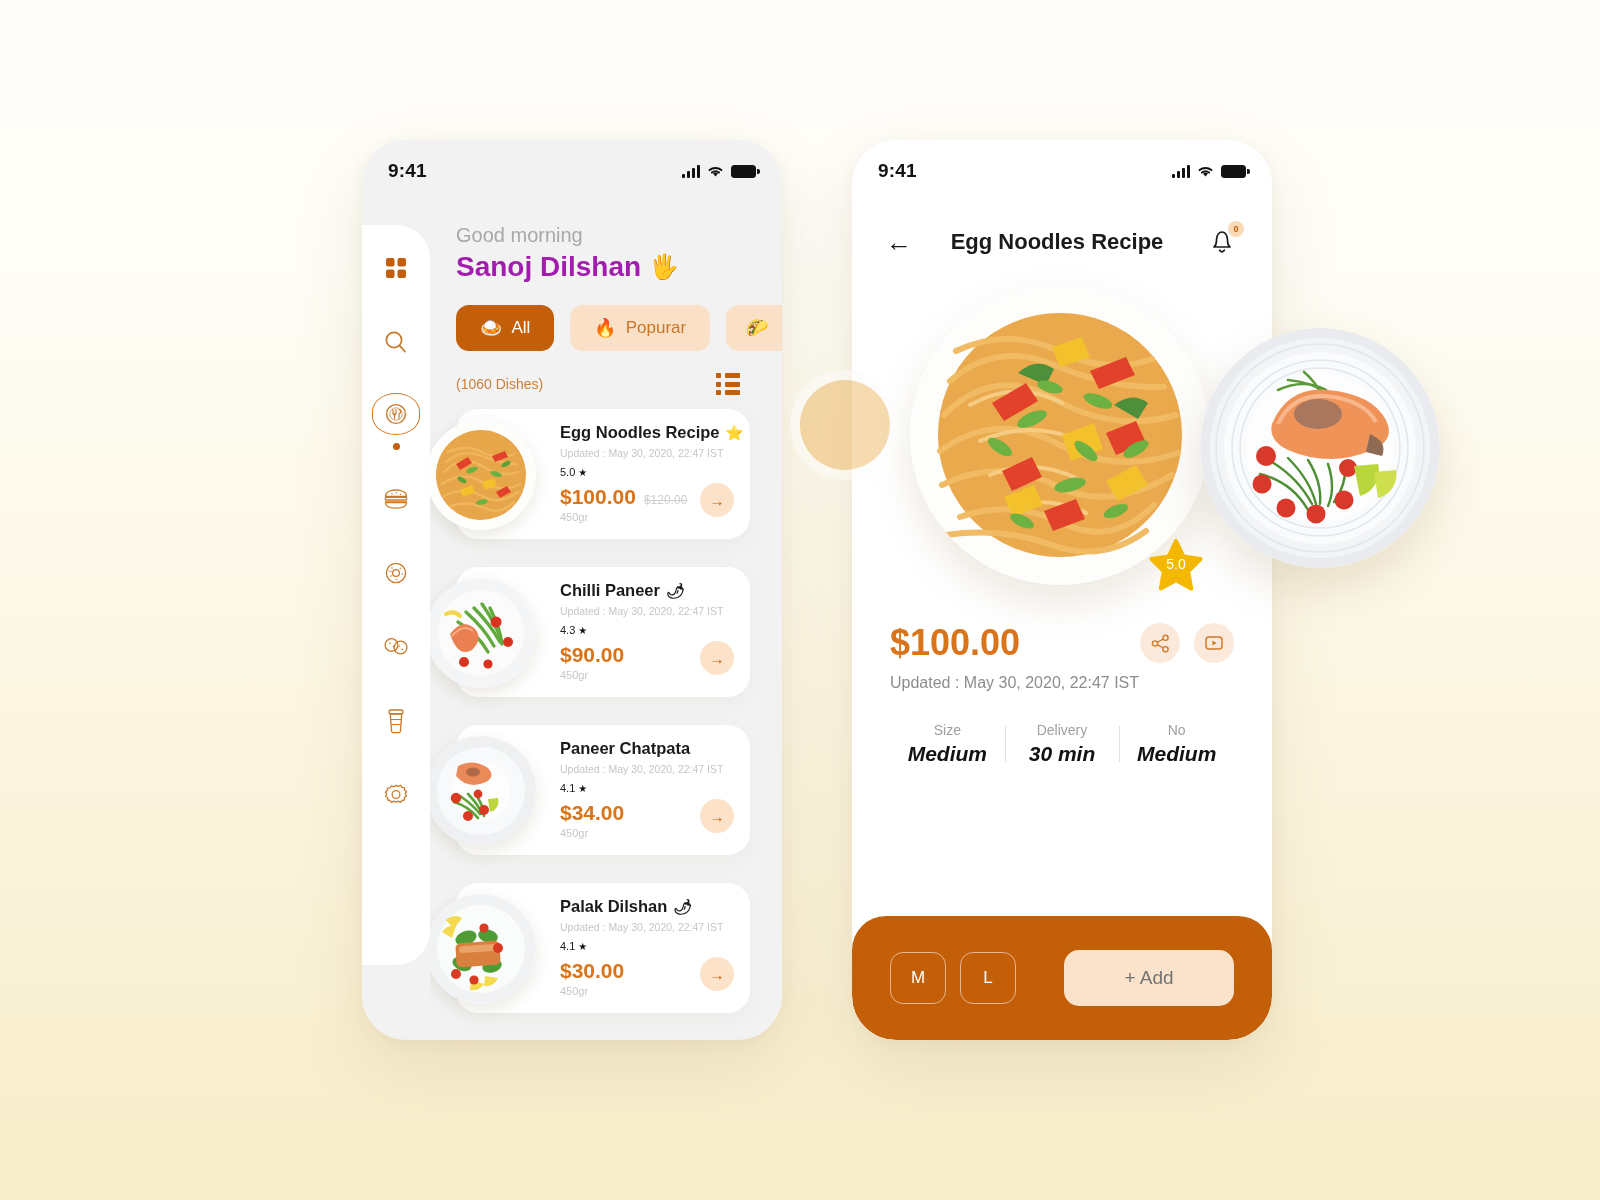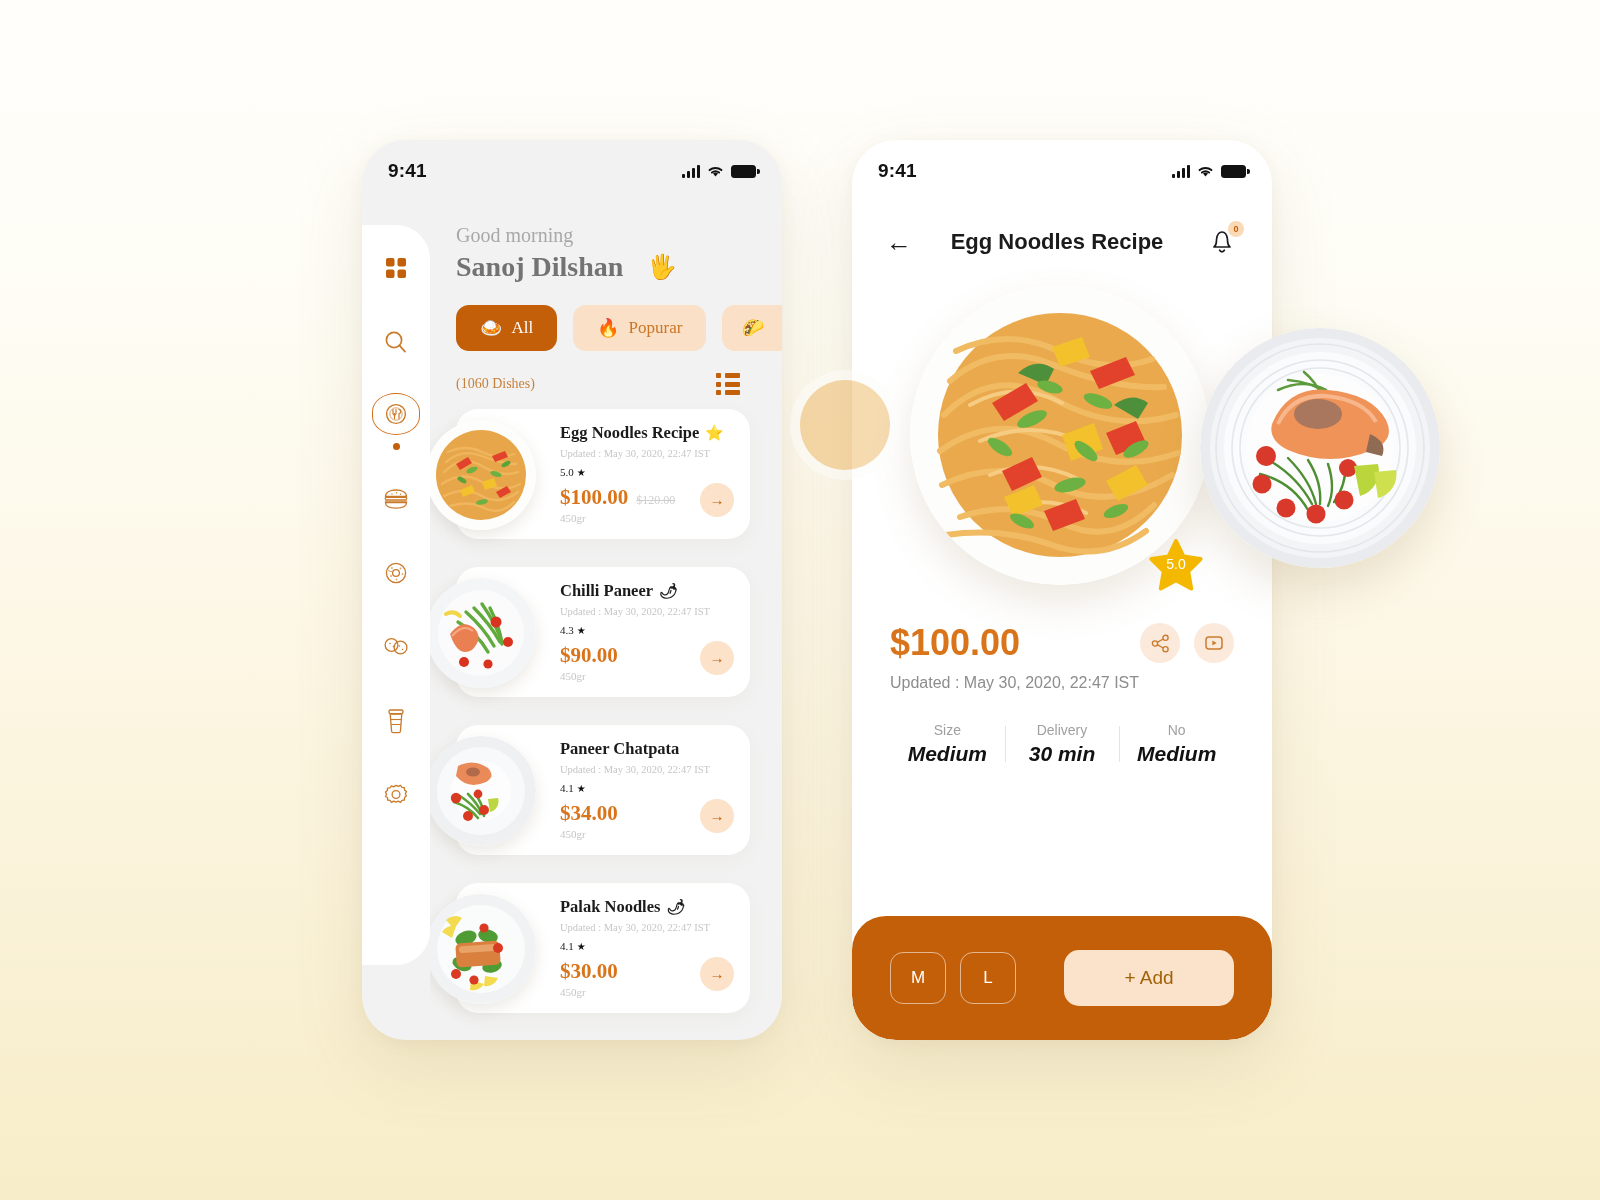--- a/index.html
+++ b/index.html
@@ -100,30 +100,29 @@
     background: #c25f08;
     margin-top: -20px; margin-bottom: 26px;
   }
 
   
   #left-content {
     position: absolute;
     left: 68px; right: 0; top: 62px; bottom: 0;
     padding-left: 26px;
     overflow: hidden;
-    font-family: Liberation Serif, serif;
   }
   .greeting {
     font-size: 20px; color: #a8a8a8; margin-top: 22px;
     font-weight: 400;
   }
   .username {
-    font-size: 28px; font-weight: bold; color: #737373;
+    font-size: 28px; font-weight: bold; color: #a21caf;
     margin-top: 4px;
-    display: flex; align-items: center; gap: 24px;
+    display: flex; align-items: center; gap: 8px;
   }
   .wave-emoji { font-size: 24px; }
 
   .chips {
     display: flex; gap: 16px; margin-top: 22px;
     white-space: nowrap;
   }
   .chip {
     display: flex; align-items: center; gap: 9px;
     height: 46px; padding: 0 24px;
@@ -291,21 +290,21 @@
   .size-btn {
     width: 56px; height: 52px;
     border: 1.5px solid rgba(255,255,255,0.55);
     border-radius: 13px;
     color: #ffffff; font-size: 17px;
     display: flex; align-items: center; justify-content: center;
   }
   .add-btn {
     margin-left: auto;
     width: 170px; height: 56px;
-    background: #fbe2ca; color: #a16207;
+    background: #fbe2ca; color: #737373;
     border-radius: 15px;
     font-size: 19px;
     display: flex; align-items: center; justify-content: center;
     gap: 5px;
   }
 
   
   #floating-dish {
     position: absolute;
     left: 1200px; top: 328px;
@@ -619,21 +618,21 @@
             <path d="M20 26 a13 13 0 0 1 16 -2 l-8 11z" fill="#f3da4e"></path>
             <path d="M58 92 a13 13 0 0 0 14 -8 l-13 -2z" fill="#f3da4e"></path>
             <path d="M44 96 a13 13 0 0 0 14 -6 l-13 -4z" fill="#f3da4e"></path>
             <circle cx="30" cy="80" r="5" fill="#da3a22"></circle>
             <circle cx="48" cy="86" r="4.6" fill="#da3a22"></circle>
             <circle cx="72" cy="54" r="5" fill="#da3a22"></circle>
             <circle cx="58" cy="34" r="4.6" fill="#da3a22"></circle>
           </svg>
         </div>
         <div class="card-title">
-          <span>Palak Noodles</span>
+          <span>Palak Dilshan</span>
           <span class="tag">🌶</span>
         </div>
         <div class="card-updated">Updated : May 30, 2020, 22:47 IST</div>
         <div class="card-rating">
           <span>4.1</span>
           <span class="st">★</span>
         </div>
         <div class="card-price-row">
           <span class="card-price">$30.00</span>
           <span class="card-oldprice"></span>

